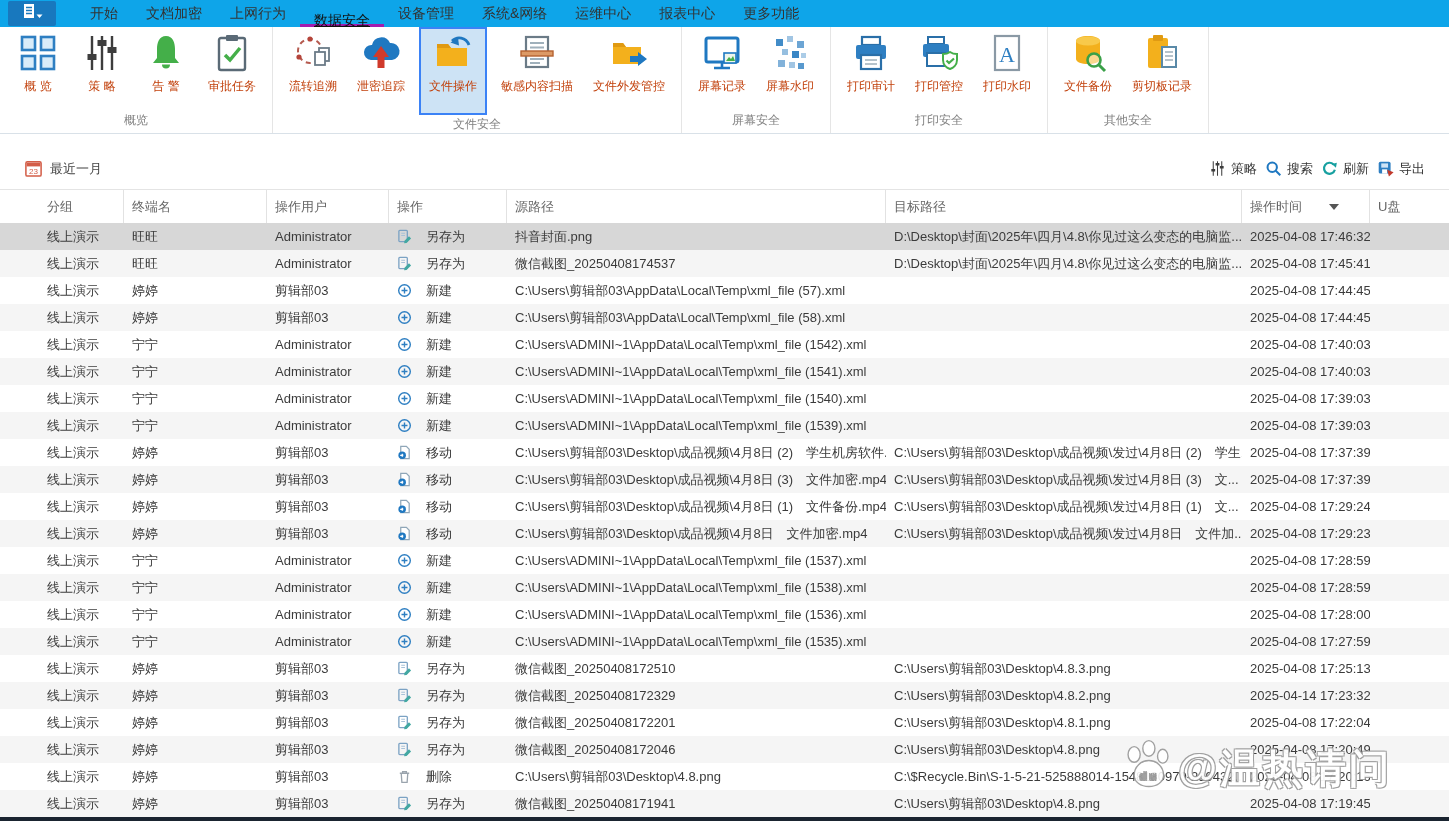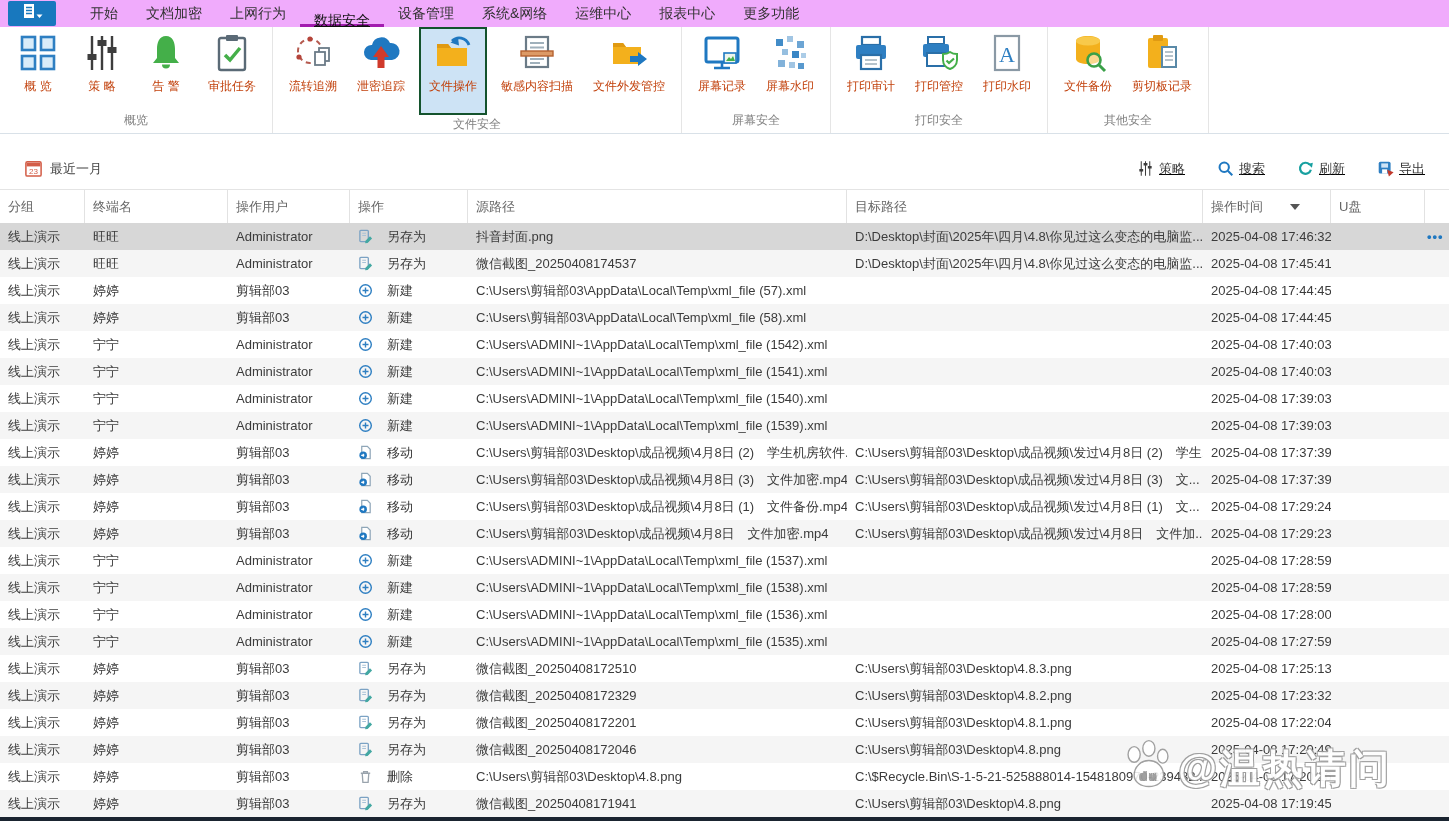--- a/index.html
+++ b/index.html
@@ -1,51 +1,51 @@
 <!DOCTYPE html>
 <html><head>
 <meta charset="utf-8">
 <style>
   * { margin:0; padding:0; box-sizing:border-box; }
   html,body { background:#fff; }
   body { font-family:"Liberation Sans","DejaVu Sans",sans-serif; }
   #screen { position:relative; width:1449px; height:821px; background:#fff; overflow:hidden; }
 
   
-  .menubar { height:27px; display:flex; align-items:stretch; background:#f0abfc; }
+  .menubar { height:27px; display:flex; align-items:stretch; background:#0ea5e9; }
   .appbtn { width:48px; height:25px; margin:1px 0 0 8px; background:#1878be; border-radius:2px;
             display:flex; align-items:center; justify-content:center; cursor:pointer; }
   .appbtn svg { width:26px; height:20px; }
   .tabs { display:flex; margin-left:20px; }
   .tab { padding:0 14px; font-size:14px; color:#333; display:flex; align-items:center; cursor:pointer; }
   .tab.active { color:#111; border-bottom:3px solid #a21caf; padding-top:17px;text-decoration:underline; }
 
   
   .ribbon { height:107px; display:flex; align-items:stretch; border-bottom:1px solid #d9e1e8; background:#fff; }
   .rgroup { display:flex; flex-direction:column; padding:4px 12px 0; border-right:1px solid #e5e5e5; }
   .ritems { display:flex; gap:12px; align-items:flex-start; height:78px; overflow:visible; }
   .ritem { display:flex; flex-direction:column; align-items:center; gap:5px; min-width:52px;
            padding:2px 4px 0; height:74px; cursor:pointer; }
   .ritem .icon svg { width:40px; height:40px; display:block; }
   .rlbl { font-size:12px; color:#c2410c; white-space:nowrap; }
-  .ritem.highlighted { background:#cde3f5; border:2px solid #14532d; margin:-4px -2px 0;
+  .ritem.highlighted { background:#cde3f5; border:2px solid #3b82f6; margin:-4px -2px 0;
                        padding:4px 8px 0; height:88px; z-index:2; }
   .rgl { text-align:center; font-size:12px; color:#808080; padding:7px 0 4px; }
 
   
   .filterbar { margin-top:14px; height:42px; display:flex; align-items:center;
                padding:0 24px 0 24px; border-bottom:1px solid #e4e4e4; }
   .datefilter { display:flex; align-items:center; gap:7px; font-size:13px; color:#444; cursor:pointer; }
   .datefilter .icon svg { width:19px; height:19px; display:block; }
-  .factions { margin-left:auto; display:flex; gap:32px;text-decoration:underline; }
+  .factions { margin-left:auto; display:flex; gap:8px; }
   .faction { display:flex; align-items:center; gap:5px; font-size:13px; color:#333; cursor:pointer; }
   .faction .icon svg { width:17px; height:17px; display:block; }
 
   
-  .grid { display:grid; grid-template-columns:85px 143px 122px 118px 379px 356px 128px 94px 24px; }
+  .grid { display:grid; grid-template-columns:85px 143px 122px 118px 379px 356px 128px 94px 24px;padding-left:39px; }
   .thead { height:33px; }
   .hcell { height:33px; display:flex; align-items:center; padding-left:8px; font-size:13px;
            color:#666; border-right:1px solid #e2e2e2; overflow:hidden; white-space:nowrap; }
   .hcell:last-child { border-right:none; }
   .caret { width:0; height:0; border-left:5px solid transparent; border-right:5px solid transparent;
            border-top:6px solid #555; margin-left:auto; margin-right:30px; cursor:pointer; }
   .trow { height:27px; background:#fff; }
   .trow.alt { background:#f5f5f5; }
   .trow.selected { background:#d7d7d7; }
   .tcell { line-height:27px; font-size:13px; color:#3b3b3b; padding-left:8px;
@@ -716,21 +716,21 @@
             <svg viewBox="0 0 16 16" fill="none">
               <rect x="2" y="1.5" width="9" height="12" rx="1" stroke="#7ba2c4" stroke-width="1.4"></rect>
               <path d="M4.5 4.5 H8.5 M4.5 7 H8.5" stroke="#a8c2d8" stroke-width="1.1"></path>
               <path d="M8 12.6 L12.8 7.8 L15 10 L10.2 14.8 L7.6 15.3 Z" fill="#43a8a2"></path>
             </svg>
           </span>
           <span>另存为</span>
         </div>
         <div class="tcell">微信截图_20250408172329</div>
         <div class="tcell">C:\Users\剪辑部03\Desktop\4.8.2.png</div>
-        <div class="tcell">2025-04-08 17:23:32</div>
+        <div class="tcell">2025-04-14 17:23:32</div>
         <div class="tcell"></div>
         <div class="tcell"></div>
       </div>
       <div class="trow grid">
         <div class="tcell">线上演示</div>
         <div class="tcell">婷婷</div>
         <div class="tcell">剪辑部03</div>
         <div class="tcell op">
           <span class="icon opic">
             <svg viewBox="0 0 16 16" fill="none">

